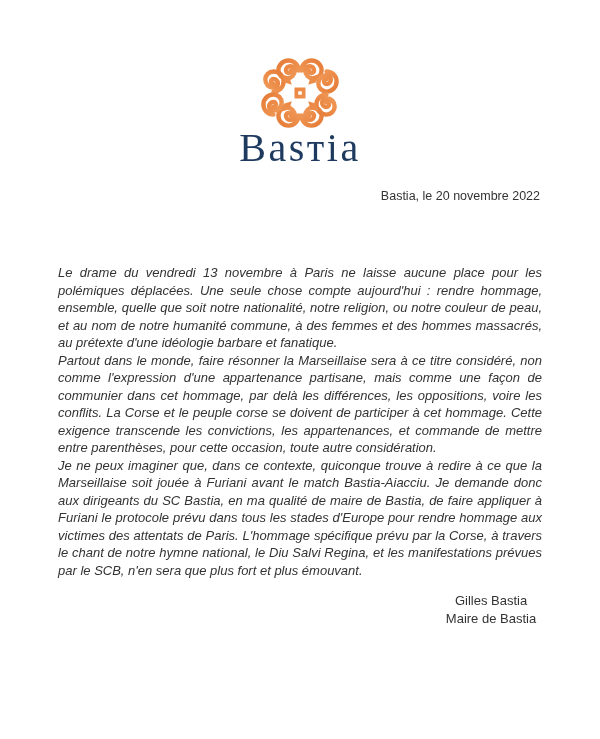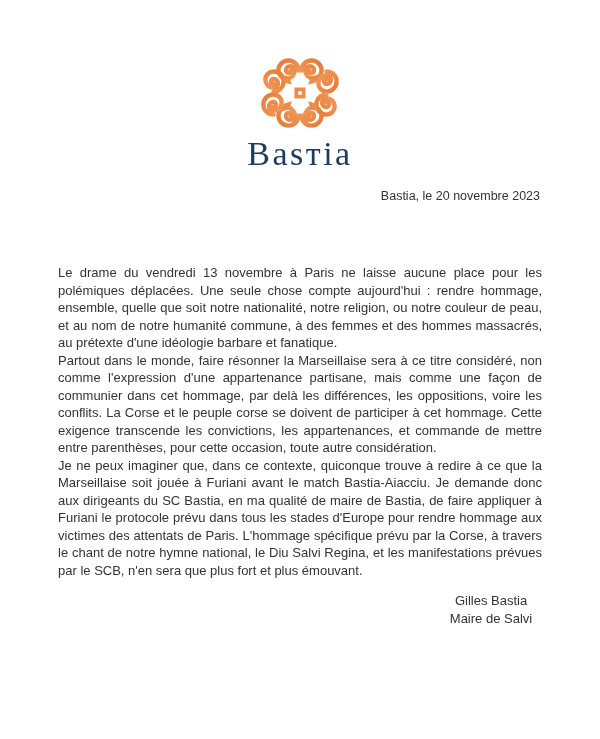--- a/index.html
+++ b/index.html
@@ -11,39 +11,40 @@
     font-family:"Liberation Sans", sans-serif;
     overflow:hidden;
     margin:0 auto;
   }
   .logo-block {
     position:absolute; top:58px; left:0; width:100%;
     text-align:center;
   }
   .emblem { display:block; margin:0 auto; }
   .wordmark {
-    margin-top:9px;
+    margin-top:3px;
     font-family:"Liberation Serif", serif;
-    font-size:34px;
+    font-size:40px;
     letter-spacing:2.5px;
     line-height:34px;
     font-weight:400;
   }
   .dateline {
     position:absolute;
     top:188px; right:60px;
     font-size:12.5px;
     line-height:16px;
   }
   .letter-body {
     position:absolute;
     top:264px; left:58px; width:484px;
     font-size:13px;
     line-height:17.5px;
     text-align:justify;
+    font-style:italic;
   }
   .letter-body p { margin:0; }
   .signature {
     position:absolute;
     top:592px; left:391px; width:200px;
     text-align:center;
     font-size:13px;
     line-height:18px;
   }
 </style>
@@ -81,26 +82,26 @@
         <use href="#dm" transform="translate(13.5,13.5) rotate(-45)"></use>
         <use href="#dm" transform="translate(-13.5,13.5) rotate(45)"></use>
       </g>
 
       <path d="M -5.5 -5.5 H 5.5 V 5.5 H -5.5 Z M -1.8 -1.8 H 1.8 V 1.8 H -1.8 Z" fill="url(#og)" fill-rule="evenodd"></path>
     </svg>
 
     <div class="wordmark" style="color: rgb(30, 58, 95);">Basтia</div>
   </div>
 
-  <div class="dateline">Bastia, le 20 novembre 2023</div>
+  <div class="dateline">Bastia, le 20 novembre 2022</div>
 
   <div class="letter-body">
     <p>Le drame du vendredi 13 novembre à Paris ne laisse aucune place pour les polémiques déplacées. Une seule chose compte aujourd'hui : rendre hommage, ensemble, quelle que soit notre nationalité, notre religion, ou notre couleur de peau, et au nom de notre humanité commune, à des femmes et des hommes massacrés, au prétexte d'une idéologie barbare et fanatique.</p>
     <p>Partout dans le monde, faire résonner la Marseillaise sera à ce titre considéré, non comme l'expression d'une appartenance partisane, mais comme une façon de communier dans cet hommage, par delà les différences, les oppositions, voire les conflits.  La Corse et le peuple corse se doivent de participer à cet hommage. Cette exigence transcende les convictions, les appartenances, et commande de mettre entre parenthèses, pour cette occasion, toute autre considération.</p>
     <p>Je ne peux imaginer que, dans ce contexte, quiconque trouve à redire à ce que la Marseillaise soit jouée à Furiani avant le match Bastia-Aiacciu. Je demande donc aux dirigeants du SC Bastia, en ma qualité de maire de Bastia, de faire appliquer à Furiani le protocole prévu dans tous les stades d'Europe pour rendre hommage aux victimes des attentats de Paris. L'hommage spécifique prévu par la Corse, à travers le chant de notre hymne national, le Diu Salvi Regina, et les manifestations prévues par le SCB, n'en sera que plus fort et plus émouvant.</p>
   </div>
 
   <div class="signature">
     <div>Gilles Bastia</div>
-    <div>Maire de Salvi</div>
+    <div>Maire de Bastia</div>
   </div>
 
 </div>
 
 </body></html>

